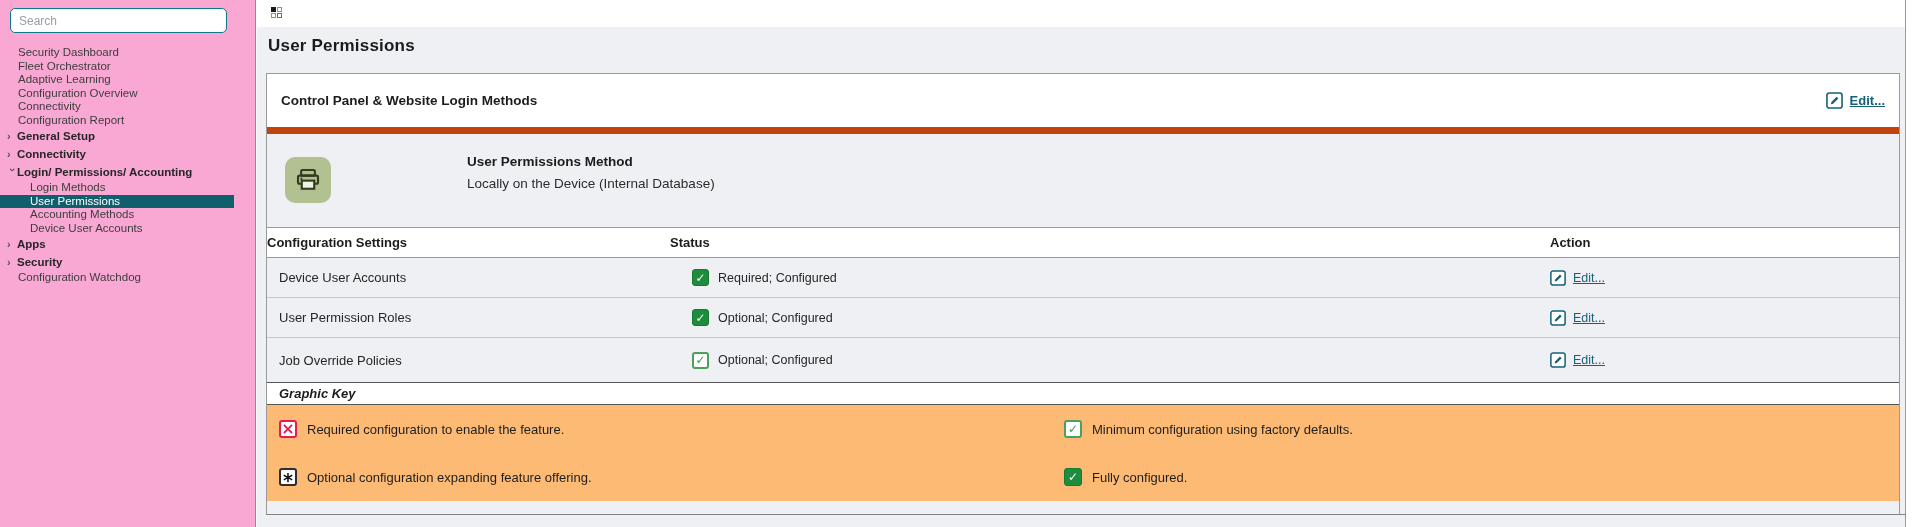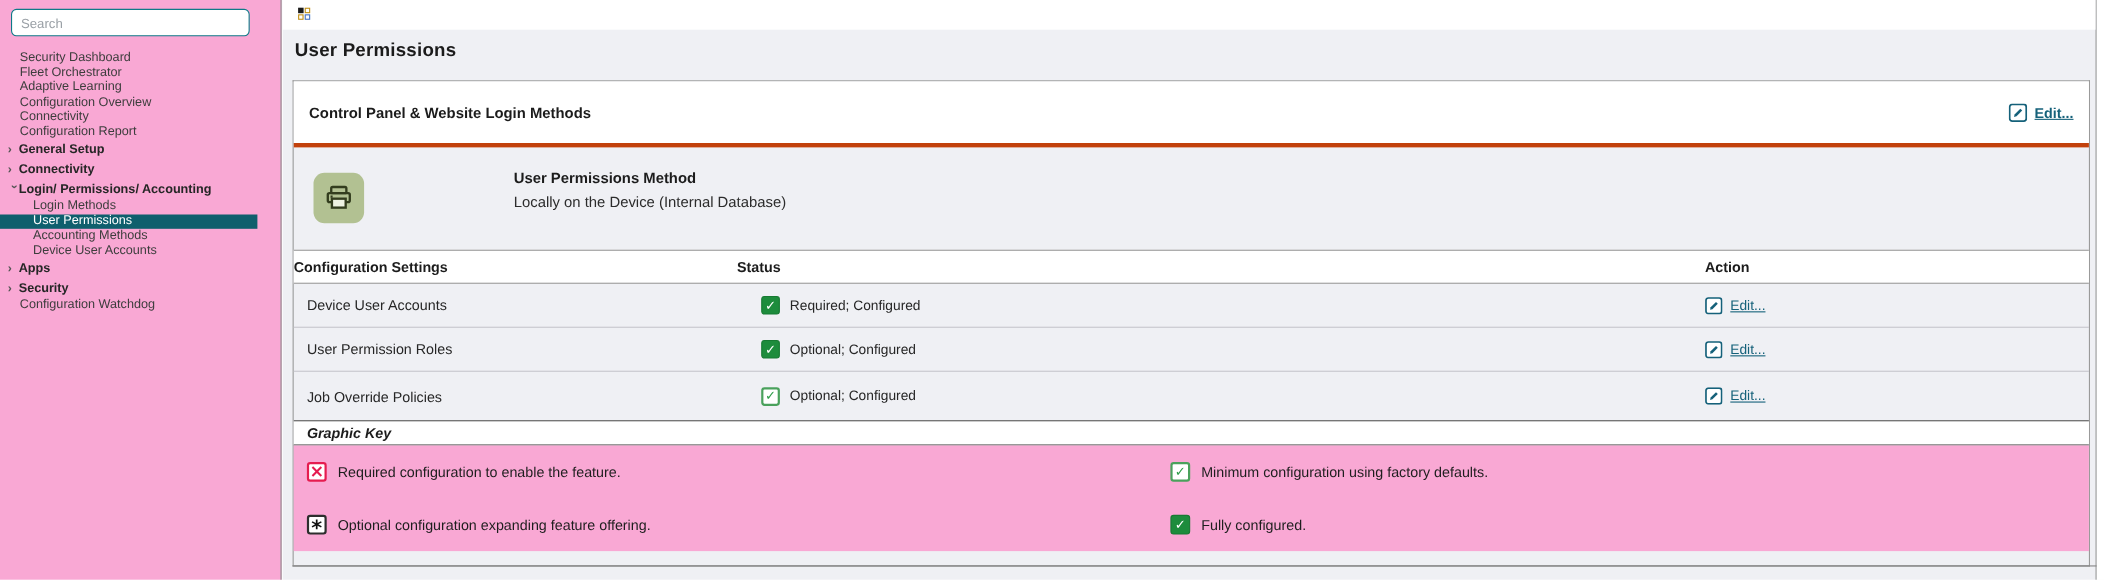--- a/index.html
+++ b/index.html
@@ -36,21 +36,21 @@
   #grid-icon .sq1 { background:#1a1a1a; }
   #grid-icon .sq2, #grid-icon .sq3 { border:1px solid #c08f14; background:#fff; }
   #grid-icon .sq4 { border:1px solid #4472c4; background:#fff; }
 
   #page-title { position:absolute; left:11px; top:36px; font-size:17px;
     font-weight:bold; color:#1b1b1b; letter-spacing:.2px; }
 
   
   #panel { position:absolute; left:9px; top:73px; width:1634px; height:442px;
     border:1px solid #9a9a9a; border-bottom-color:#838383; background:transparent; }
-  .panel-header { height:60px; background:#fff; border-bottom:4px solid #c2410c;
+  .panel-header { height:60px; background:#fff; border-bottom:7px solid #c2410c;
     display:flex; align-items:center; padding:0 14px; position:relative; }
   .panel-title { font-size:13.5px; font-weight:bold; color:#1c1c1c; }
   .edit-link { display:inline-flex; align-items:center; gap:7px; cursor:pointer;
     color:#15617a; text-decoration:none; }
   .edit-link .edit-text { text-decoration:underline; font-size:12.5px; }
   .panel-header .edit-link { position:absolute; right:14px; }
   .panel-header .edit-text { font-weight:bold; font-size:13px; }
 
   
   .method { height:93px; display:flex; align-items:center; position:relative; }
@@ -89,21 +89,21 @@
   [data-icon="x-red"]::after { content:"×"; color:#e51c50; font-size:16px; font-weight:bold;
     transform:translateY(-1px); }
   [data-icon="asterisk"] { background:#fff; border:2px solid #2e2e2e; }
   [data-icon="asterisk"]::after { content:"*"; color:#111; font-size:19px; font-weight:bold;
     transform:translateY(3px); }
 
   
   .gk-band { height:23px; background:#fff; border-top:1px solid #555;
     border-bottom:1px solid #555; line-height:21px; padding-left:12px;
     font-size:13px; font-weight:bold; color:#1c1c1c;font-style:italic; }
-  .gk-area { height:96px; background:#f9a8d4; display:grid;
+  .gk-area { height:96px; background:#fdba74; display:grid;
     grid-template-columns:785px 1fr; grid-auto-rows:48px; padding-left:12px; }
   .gk-item { display:flex; align-items:center; gap:10px; font-size:13px; color:#1e1e1e; }
 
   #bottom-line { position:absolute; left:9px; top:514px; width:1640px; height:0;
     border-top:1px solid #838383; }
 </style>
 </head>
 <body>
 
 <div id="sidebar">

